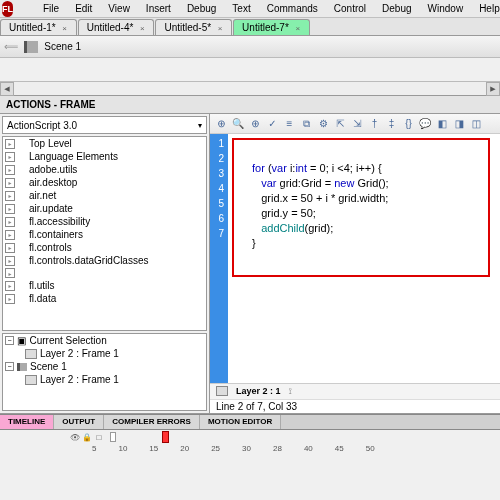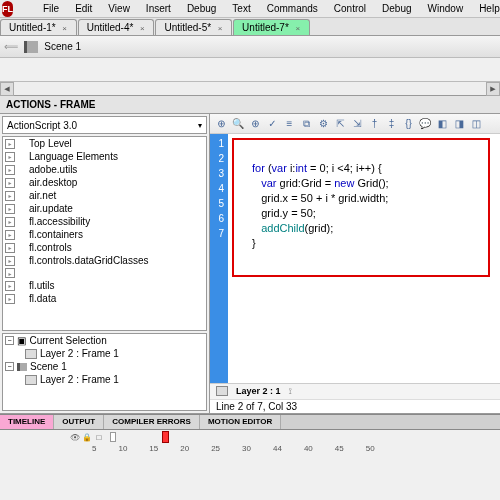--- a/index.html
+++ b/index.html
@@ -238,18 +238,18 @@
     <div class="tl-frame1"></div>
     <div class="tl-ic" style="margin-left:4px;background:#fff;border:1px solid #999;width:6px;height:10px"></div>
   </div>
   <div class="tl-ruler" id="ruler">
       <span>5</span>
       <span>10</span>
       <span>15</span>
       <span>20</span>
       <span>25</span>
       <span>30</span>
-      <span>44</span>
+      <span>28</span>
       <span>40</span>
       <span>45</span>
       <span>50</span>
     </div>
 </div>
 
 </body></html>

